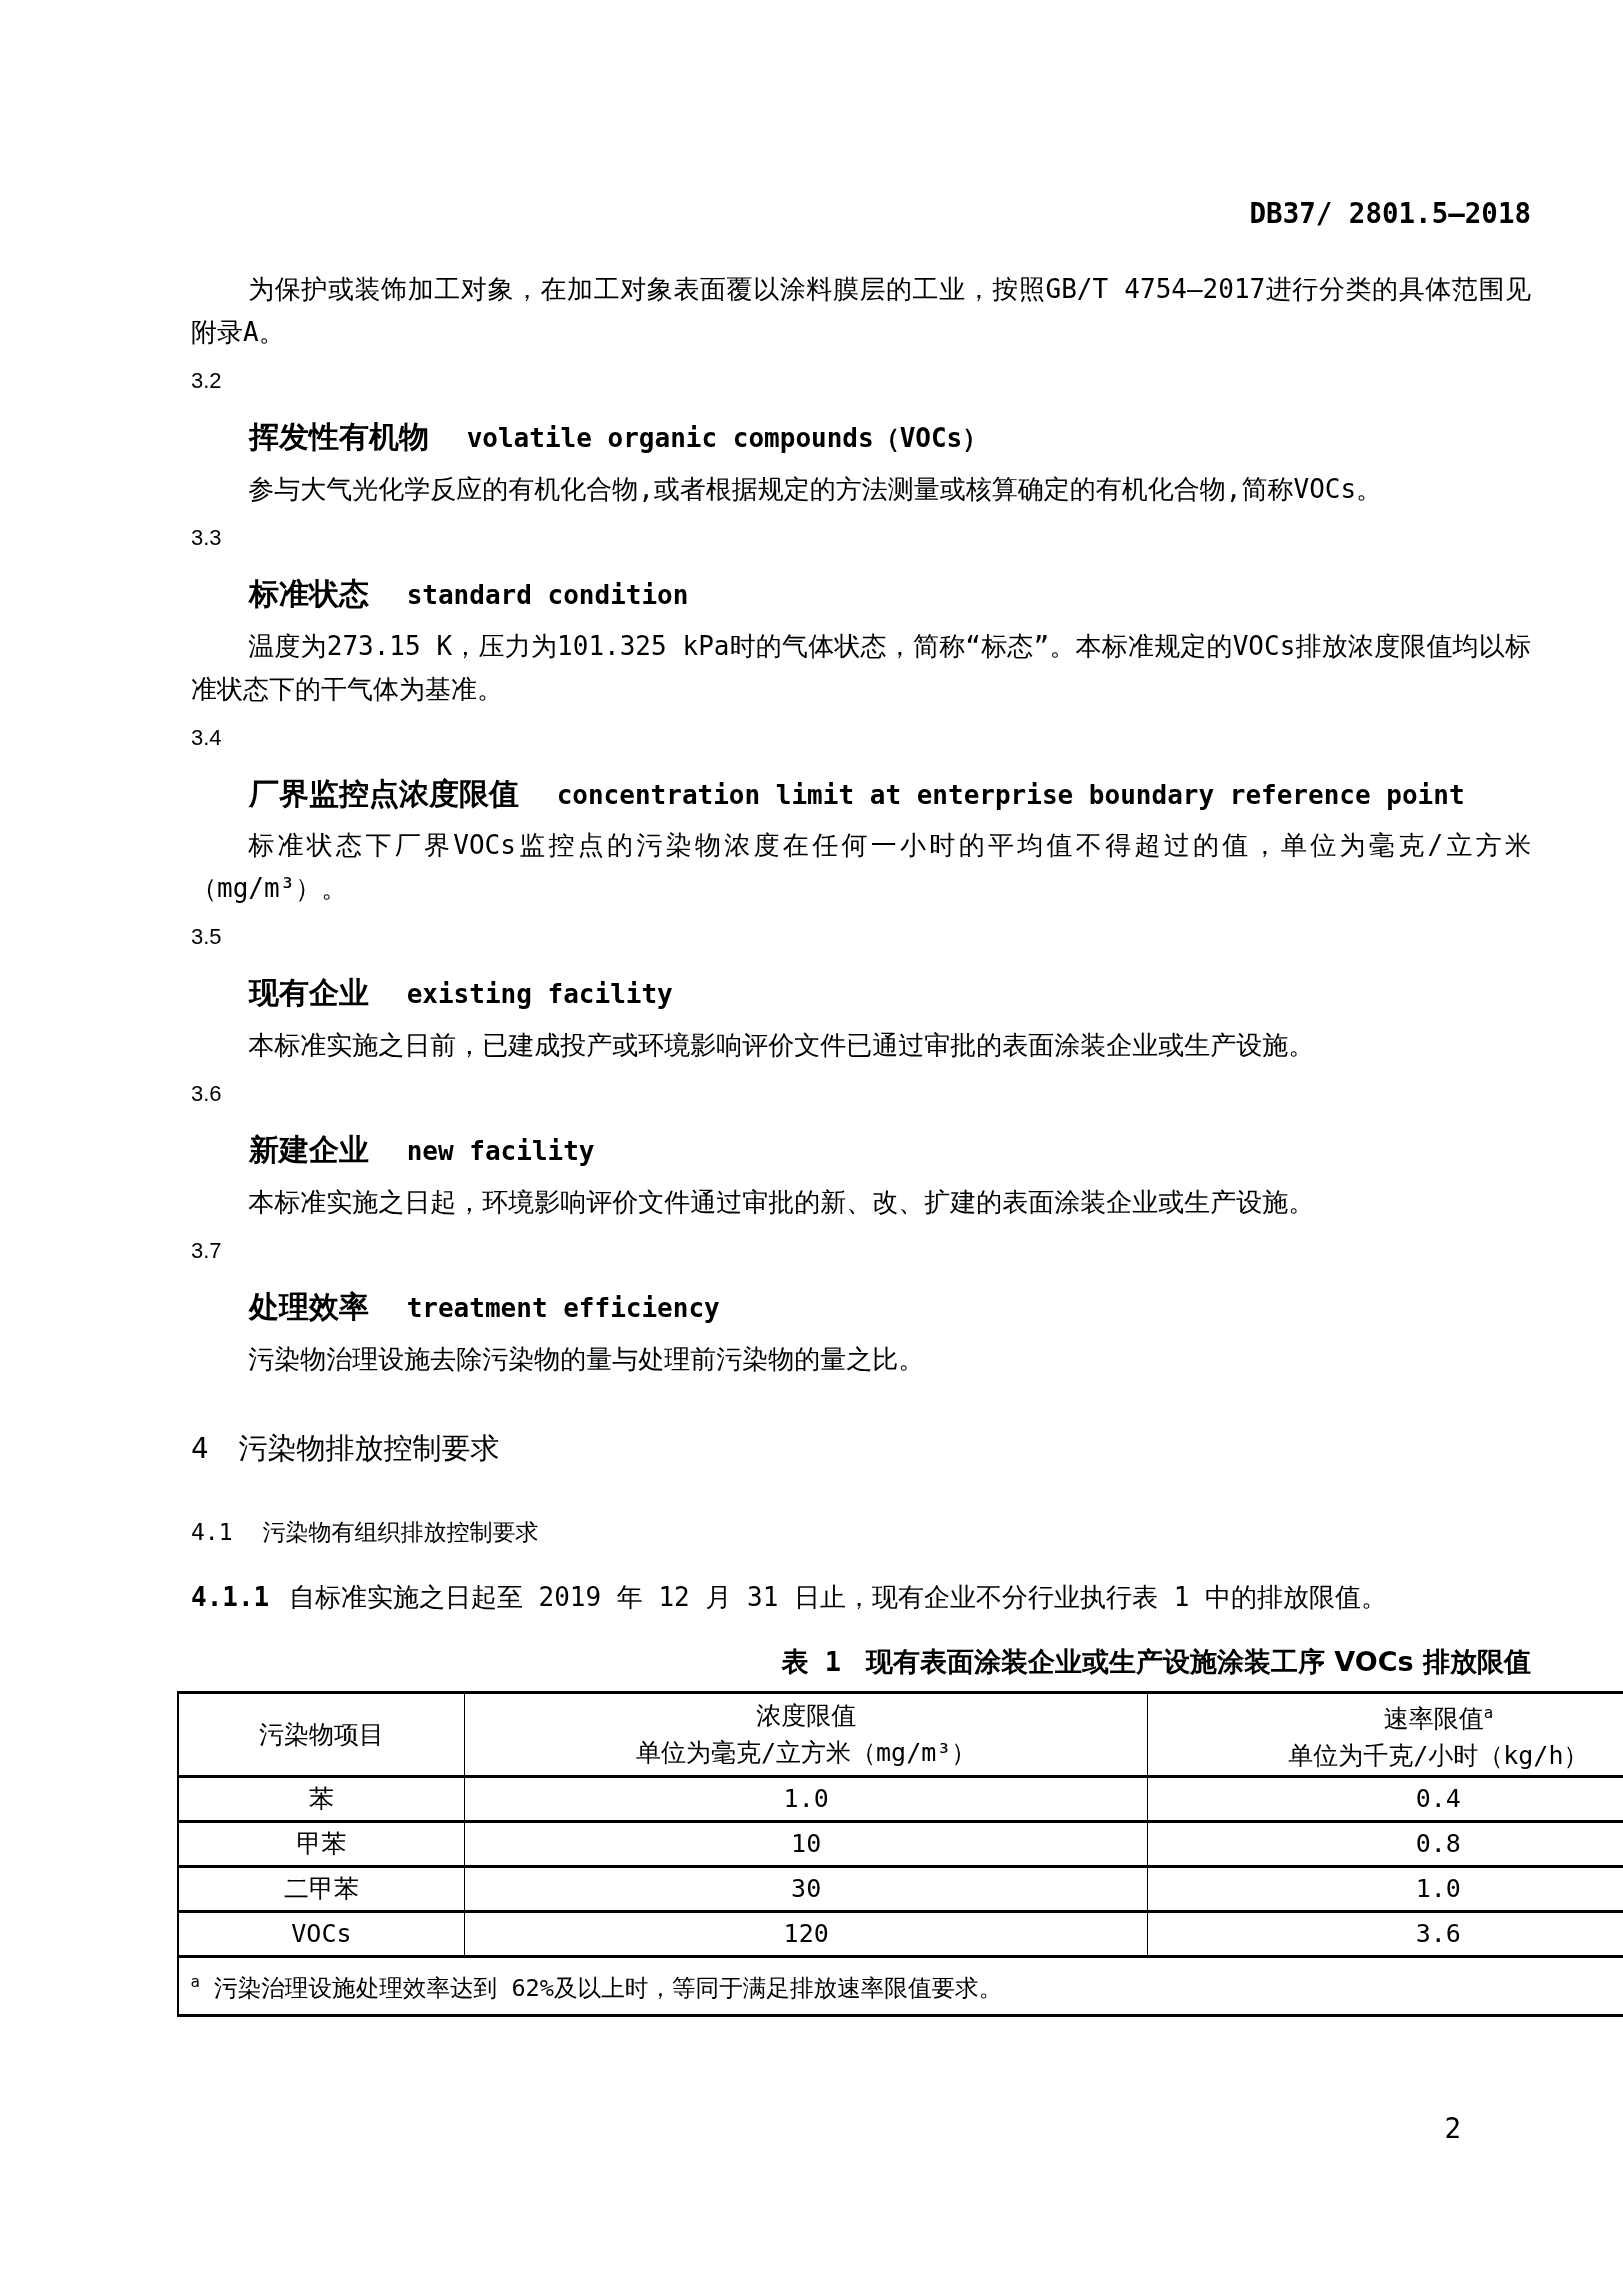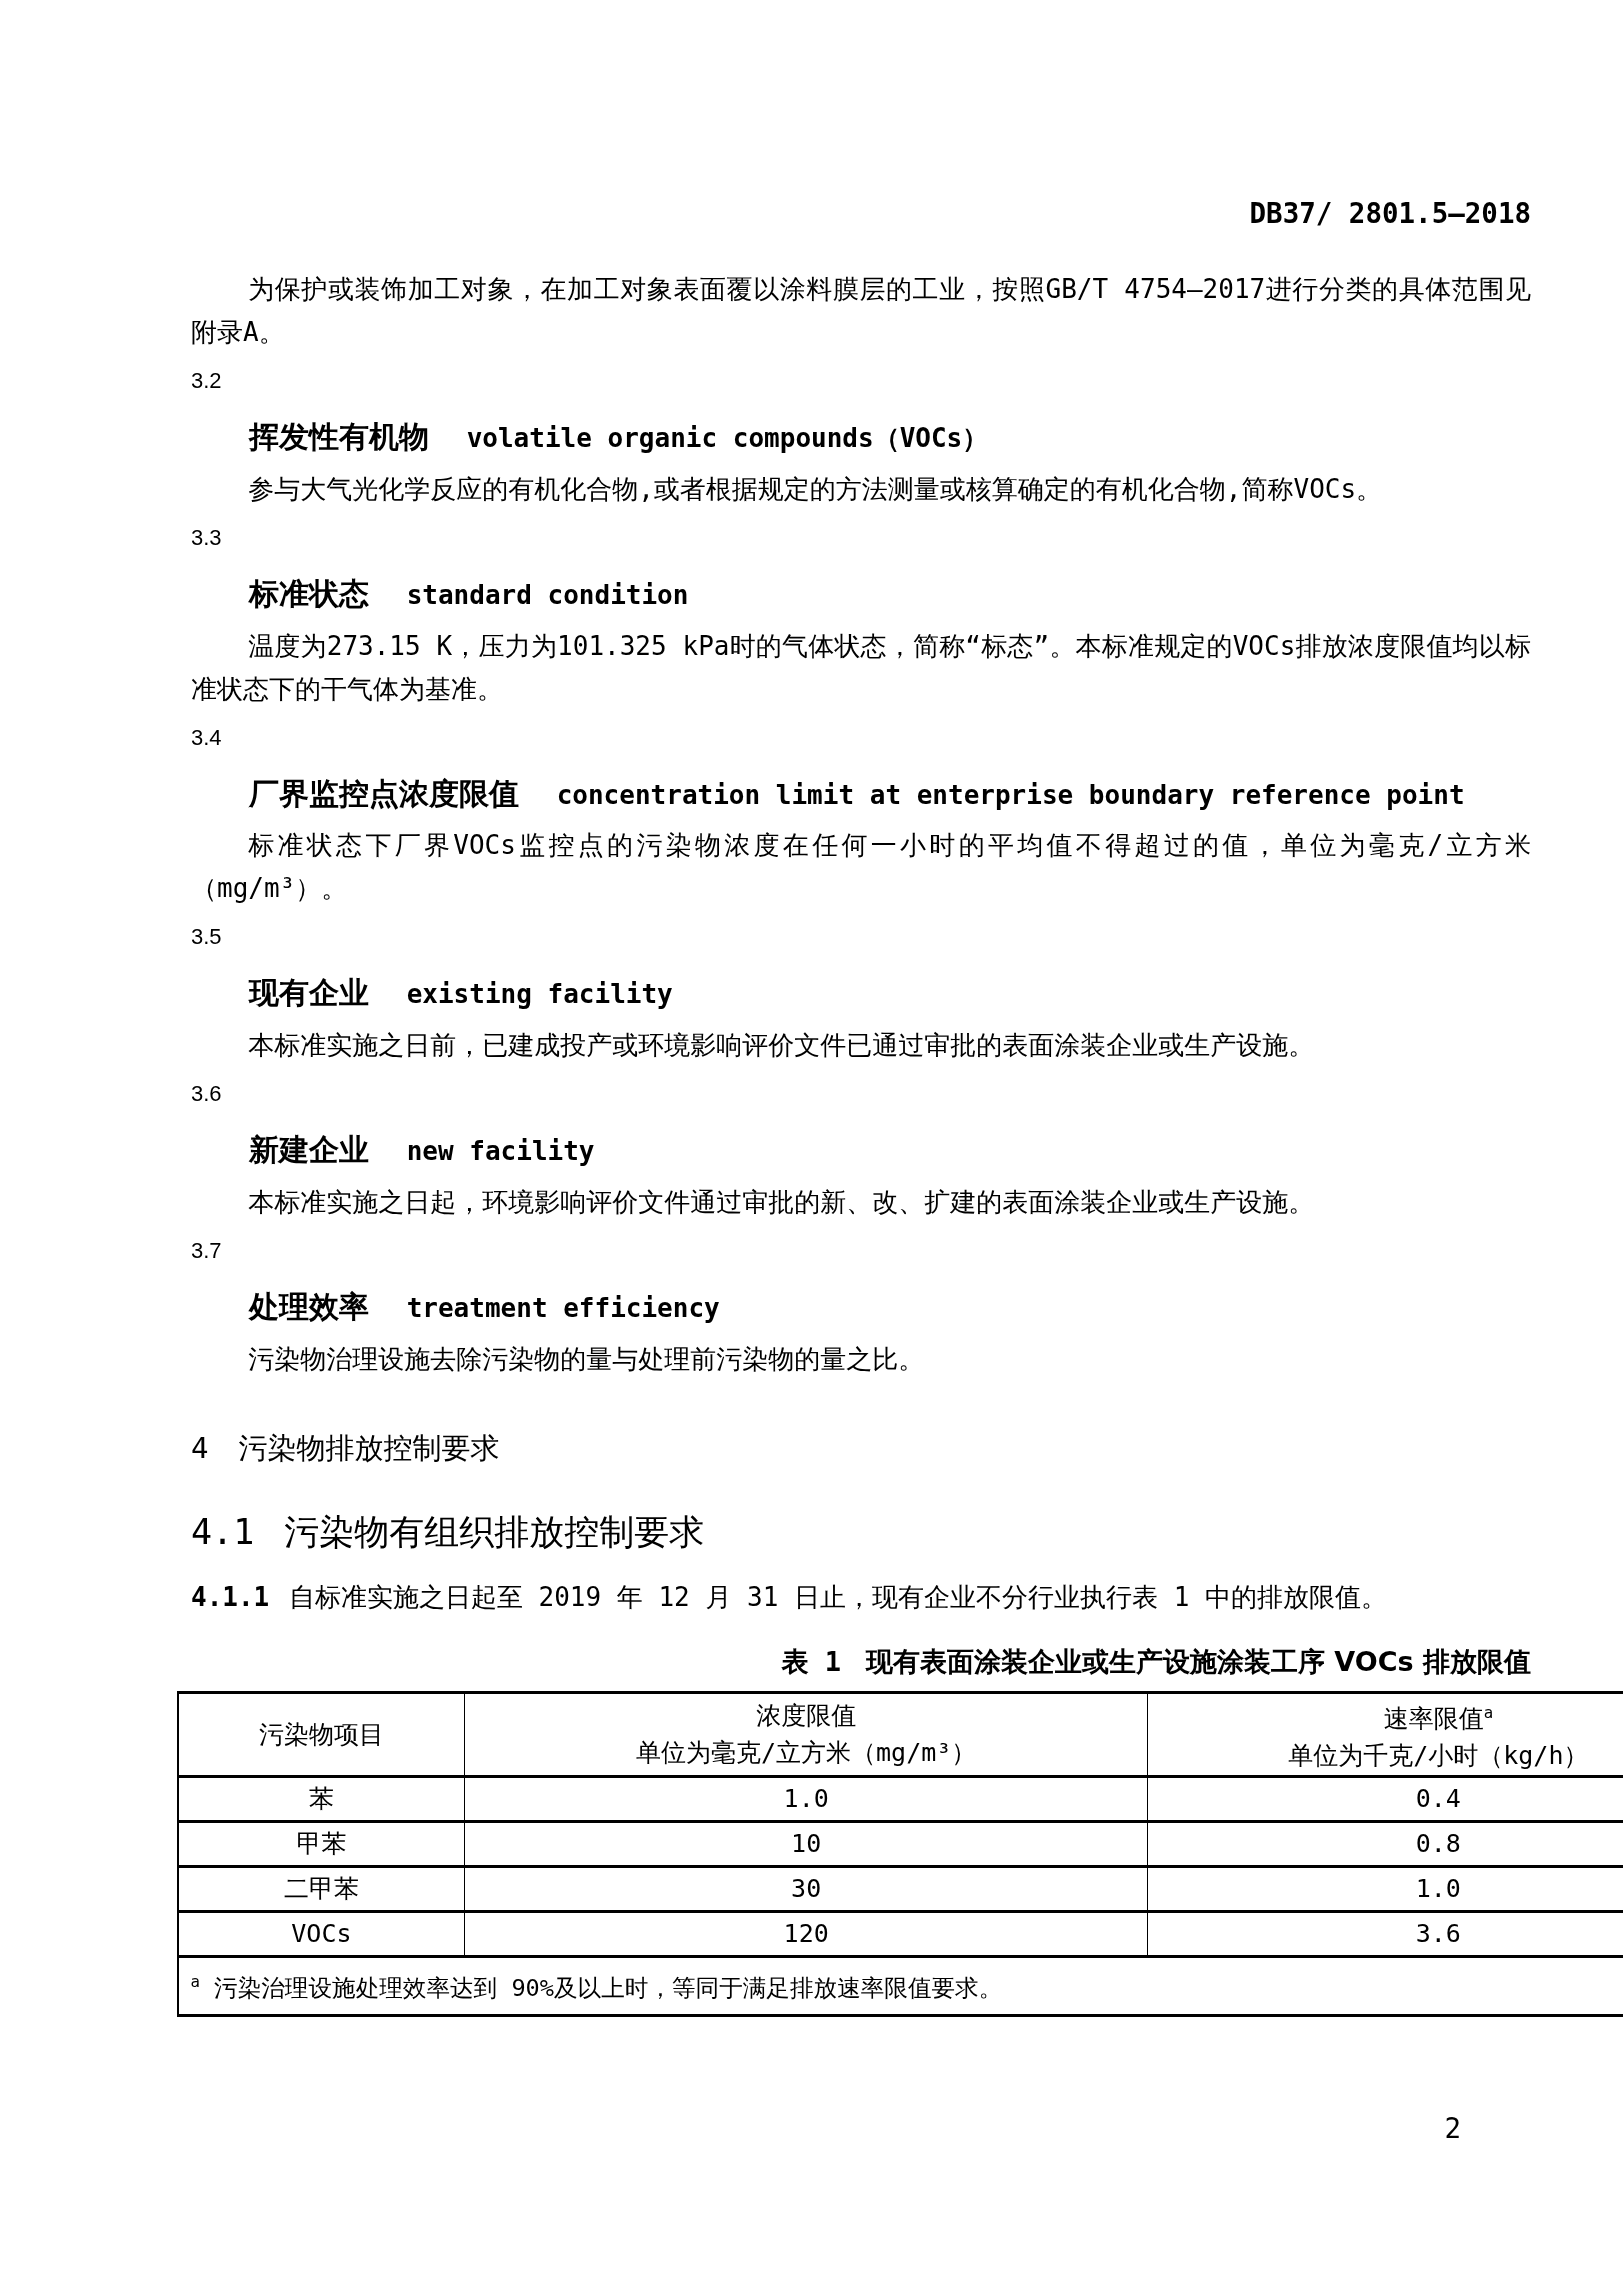--- a/index.html
+++ b/index.html
@@ -64,21 +64,21 @@
   }
   .section .body-para { margin-top: 11.8px; }
 
   .heading {
     font-family: "DejaVu Sans", sans-serif;
     font-weight: normal;
     font-size: 29px;
     line-height: 37px;
   }
   .heading-ch4 { margin-top: 49px; }
-  .heading-41  { margin-top: 47px; font-size: 35px; }
+  .heading-41  { margin-top: 47px; font-size: 23px; }
   .heading .h-num { margin-right: 30px; font-family: "DejaVu Sans Mono", "DejaVu Sans", sans-serif; }
 
   .clause {
     margin-top: 27.5px;
     line-height: 39px;
     text-align: justify;
   }
   .clause-num {
     font-family: "DejaVu Sans Mono", "DejaVu Sans", sans-serif;
     font-weight: bold;
@@ -255,21 +255,21 @@
         <td>二甲苯</td>
         <td class="num-cell">30</td>
         <td class="num-cell">1.0</td>
       </tr>
       <tr>
         <td class="num-cell">VOCs</td>
         <td class="num-cell">120</td>
         <td class="num-cell">3.6</td>
       </tr>
       <tr class="footnote-row">
-        <td colspan="3"><sup>a</sup> <span>污染治理设施处理效率达到 90%及以上时，等同于满足排放速率限值要求。</span></td>
+        <td colspan="3"><sup>a</sup> <span>污染治理设施处理效率达到 62%及以上时，等同于满足排放速率限值要求。</span></td>
       </tr>
     </tbody>
   </table>
 
   <div class="page-number">2</div>
 
 </div>
 
 
 </body></html>

